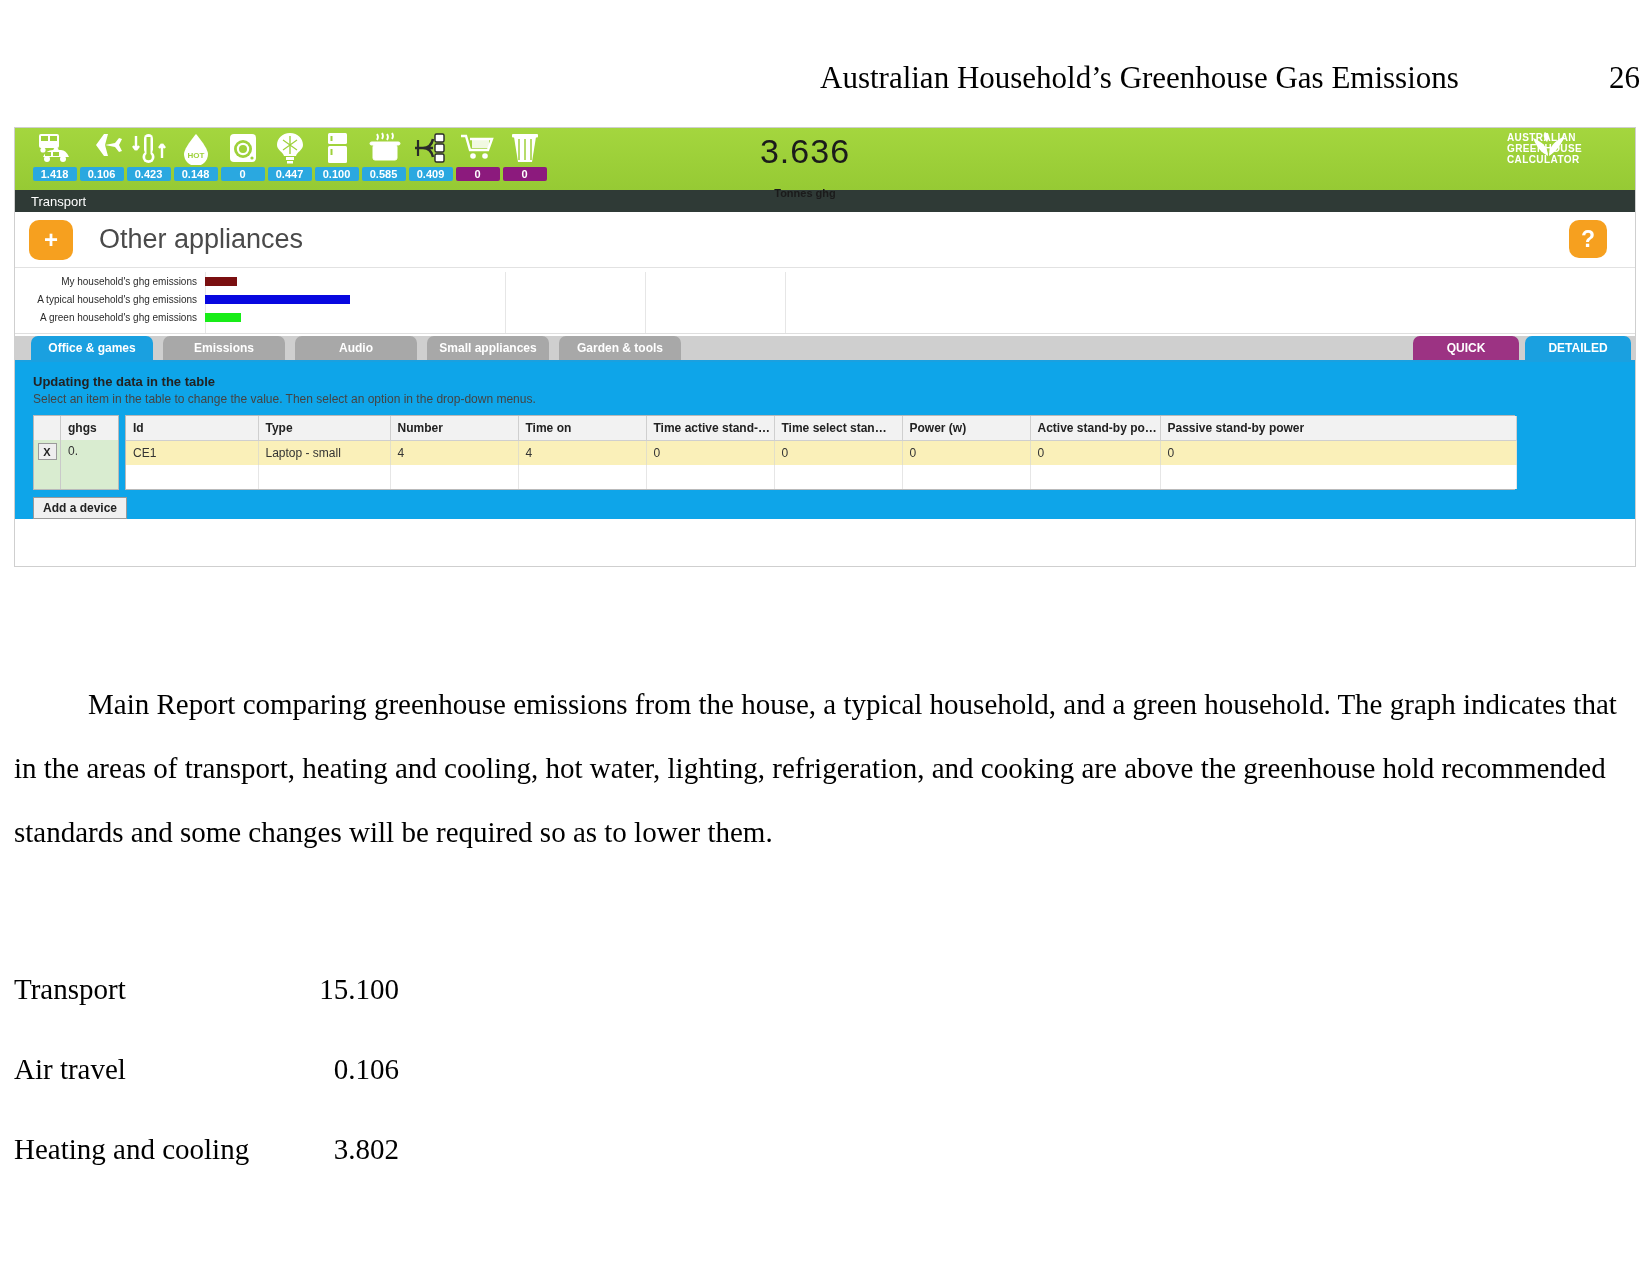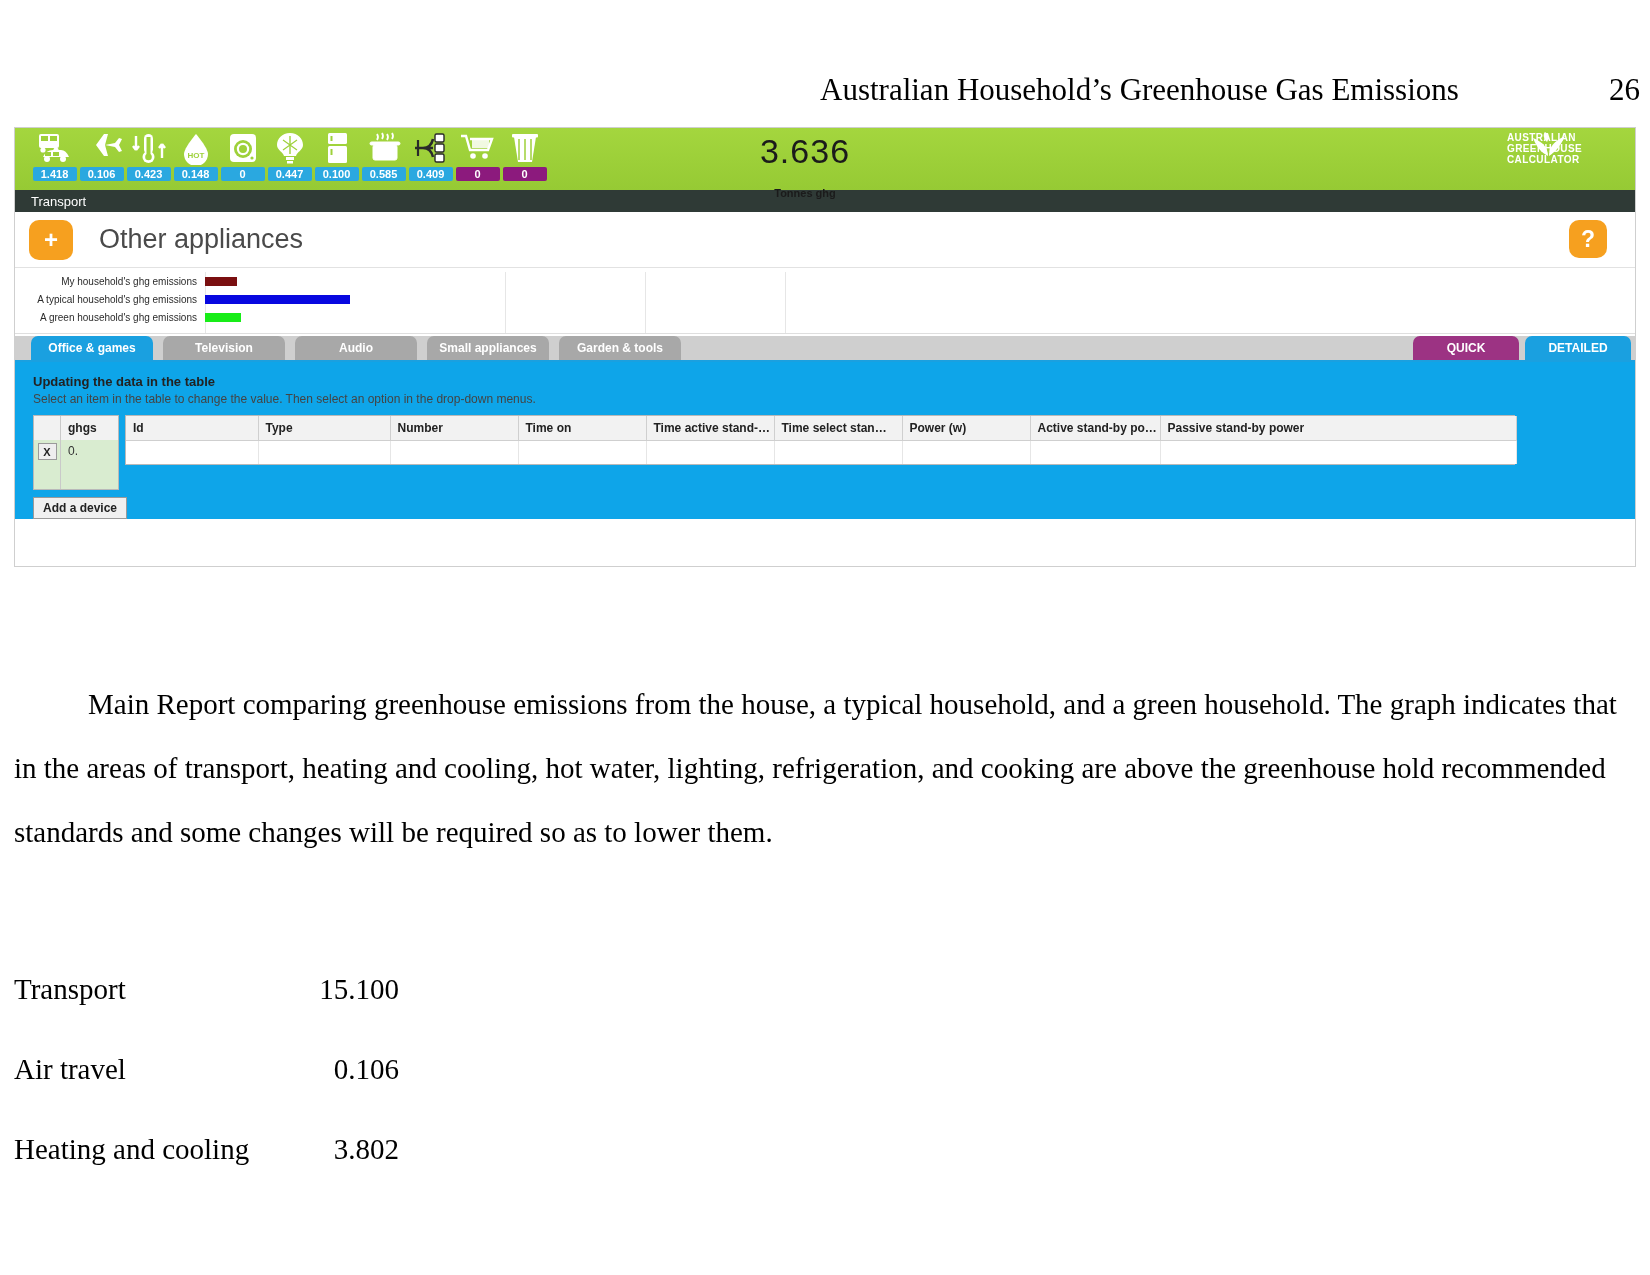--- a/index.html
+++ b/index.html
@@ -7,21 +7,21 @@
   body {
     width:1650px; height:1275px;
     background:#ffffff;
     font-family:"Liberation Serif", serif;
     position:relative;
     overflow:hidden;
   }
 
   
   .page-header {
-    position:absolute; top:72px; left:0; width:1650px;
+    position:absolute; top:60px; left:0; width:1650px;
     display:flex; align-items:flex-end;
   }
   .doc-title {
     font-family:"Liberation Serif", serif;
     font-size:31px; color:#000; margin-left:820px;
     white-space:nowrap;
   }
   .page-number {
     font-family:"Liberation Serif", serif;
     font-size:31px; color:#000; margin-left:150px;
@@ -463,21 +463,21 @@
         <div class="bar-label">A green household's ghg emissions</div>
         <div class="bar" style="width:36px;background:#18ed18"></div>
       </div>
     </div>
 
     <div class="tabstrip">
       <div class="tab active">
           <span>Office &amp; games</span>
         </div>
       <div class="tab">
-          <span>Television</span>
+          <span>Emissions</span>
         </div>
       <div class="tab">
           <span>Audio</span>
         </div>
       <div class="tab">
           <span>Small appliances</span>
         </div>
       <div class="tab">
           <span>Garden &amp; tools</span>
         </div>
@@ -531,20 +531,31 @@
                 <th>Number</th>
                 <th>Time on</th>
                 <th>Time active stand-…</th>
                 <th>Time select stan…</th>
                 <th>Power (w)</th>
                 <th>Active stand-by po…</th>
                 <th>Passive stand-by power</th>
               </tr>
             </thead>
             <tbody>
+              <tr class="selected">
+                <td>CE1</td>
+                <td>Laptop - small</td>
+                <td>4</td>
+                <td>4</td>
+                <td>0</td>
+                <td>0</td>
+                <td>0</td>
+                <td>0</td>
+                <td>0</td>
+              </tr>
               <tr class="empty">
                 <td></td>
                   <td></td>
                 <td></td>
                   <td></td>
                 <td></td>
                   <td></td>
                 <td></td>
                   <td></td>
                 <td></td>

